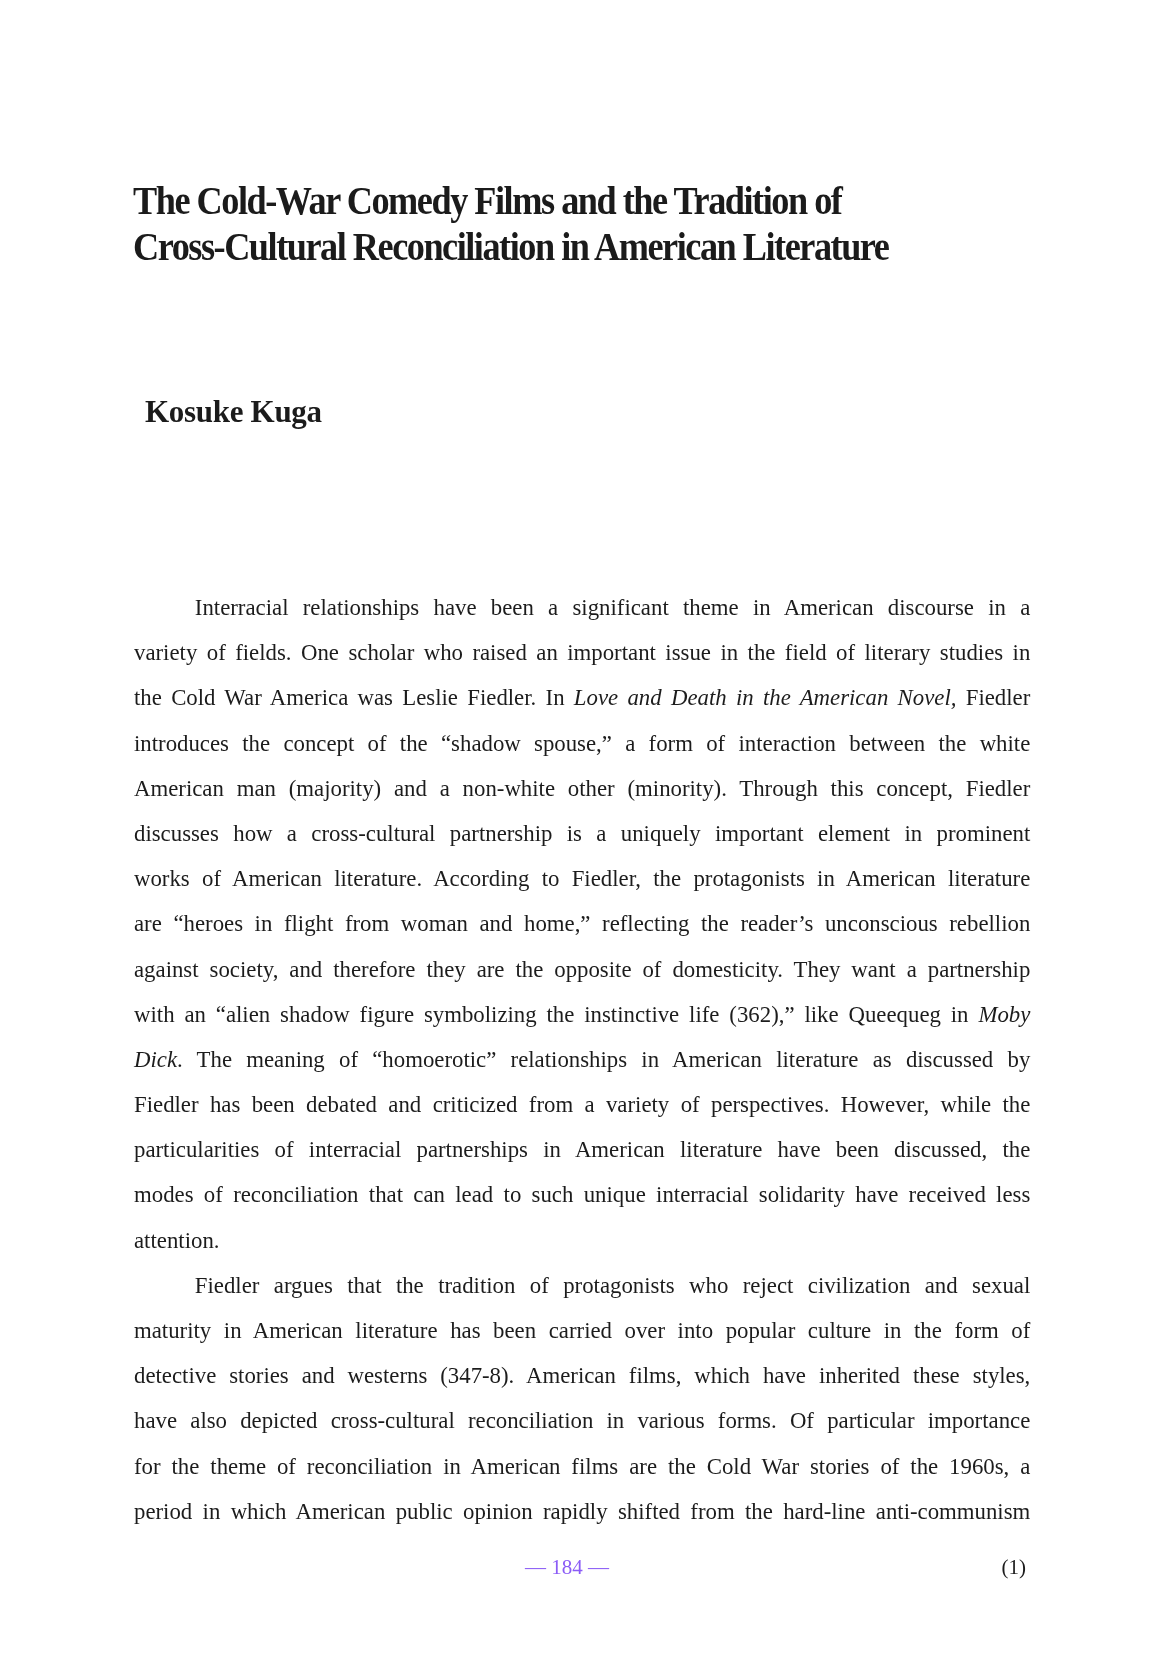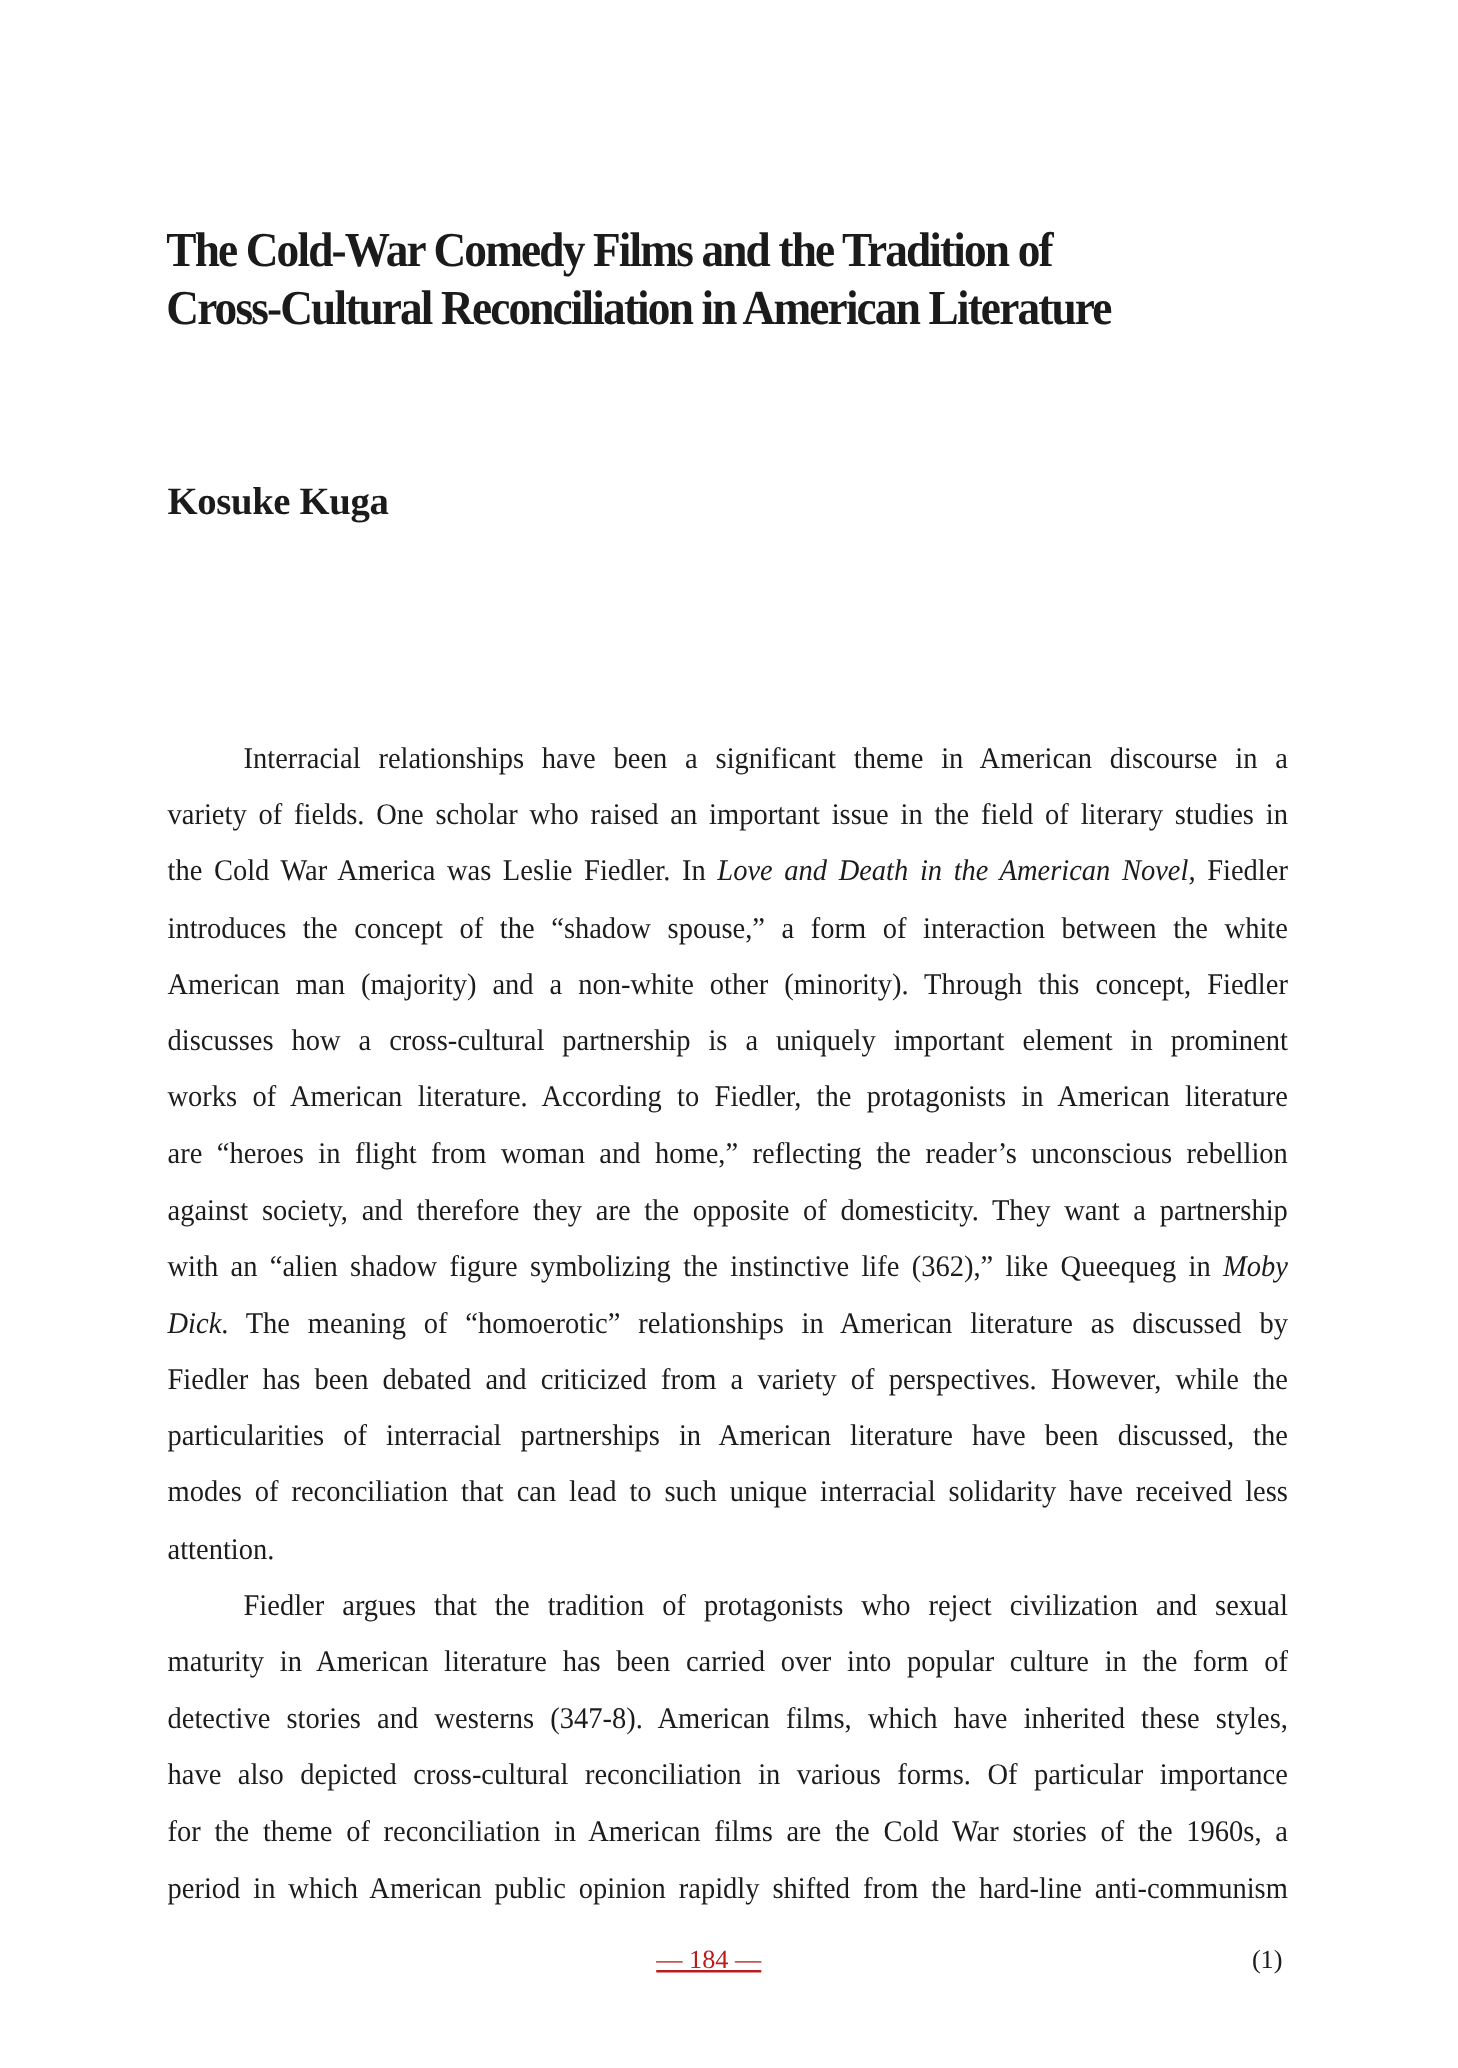--- a/index.html
+++ b/index.html
@@ -35,21 +35,21 @@
       transform: scaleX(0.93);
       transform-origin: left top;
       white-space: nowrap;
       color: #1b1b1b;
     }
     .title-line { display: block; }
     .author {
       position: absolute;
       left: 134px;
       top: 383px;
-      margin: 0;
+      margin: 11px;
       font-family: "Liberation Serif", serif;
       font-weight: bold;
       font-size: 31px;
       line-height: 36px;
       letter-spacing: -0.3px;
       color: #1b1b1b;
       text-align: right;
     }
     .body-text {
       position: absolute;
@@ -79,22 +79,21 @@
       box-sizing: border-box;
     }
     .line.indent { width: 105.3%; }
     .it { font-style: italic; }
     .footer-page {
       position: absolute;
       top: 1555px;
       left: 525px;
       font-family: "Liberation Serif", serif;
       font-size: 21px;
-      color: #b91c1c;
-      text-decoration: underline;
+      color: #8b5cf6;
     }
     .footer-num {
       position: absolute;
       top: 1555px;
       right: 140px;
       font-family: "Liberation Serif", serif;
       font-size: 21px;
       color: #1c1c1c;
     }
   </style>

